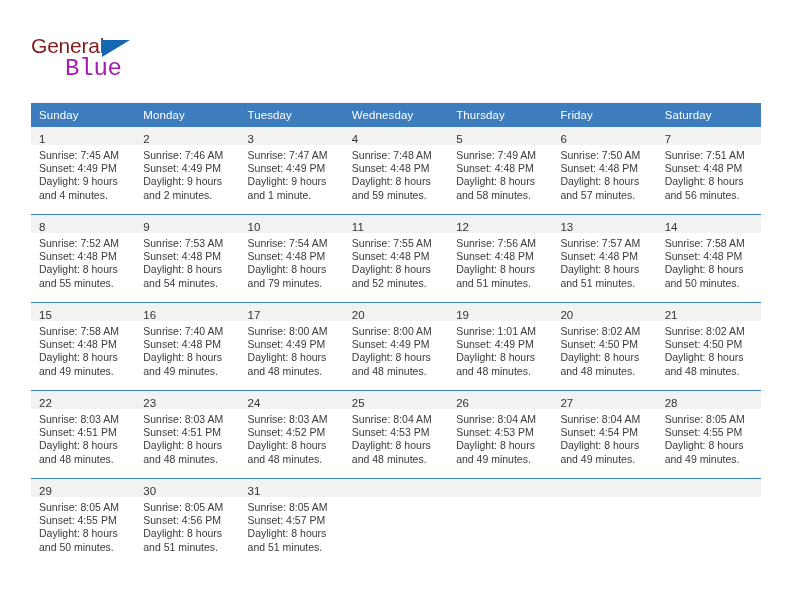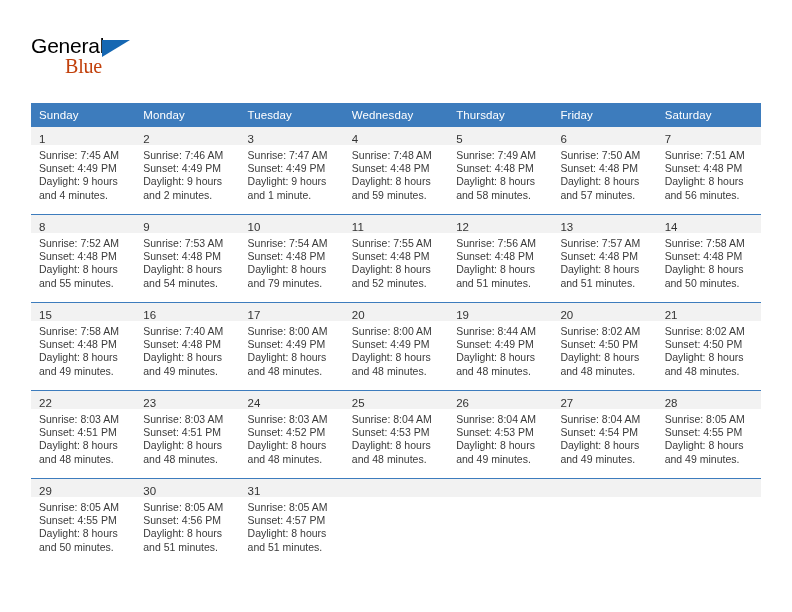--- a/index.html
+++ b/index.html
@@ -36,40 +36,40 @@
     top: 6px;
     width: 120px;
     height: 50px;
   }
   .brand-general {
     position: absolute;
     left: 0;
     top: 0;
     font-size: 21px;
     letter-spacing: -0.2px;
-    color: #000000;
+    color: #7f1d1d;
     font-family: "Liberation Sans", sans-serif;
   }
   .brand-triangle {
     position: absolute;
     left: 71px;
     top: 6px;
     width: 0;
     height: 0;
     border-left: 28px solid #1567b2;
     border-bottom: 17px solid transparent;
   }
   .brand-blue {
     position: absolute;
     left: 34px;
     top: 21px;
-    font-size: 20px;
-    color: #c2410c;
+    font-size: 24px;
+    color: #a21caf;
     letter-spacing: -0.2px;
-    font-family: Liberation Serif, serif;
+    font-family: Liberation Mono, monospace;
   }
 
   .title-block {
     position: absolute;
     right: 0;
     top: 0;
     text-align: right;
   }
   .cal-title {
     font-size: 27px;
@@ -344,21 +344,21 @@
             <div class="cell-body">
               <div class="cell-line">Sunrise: 8:00 AM</div>
               <div class="cell-line">Sunset: 4:49 PM</div>
               <div class="cell-line">Daylight: 8 hours</div>
               <div class="cell-line">and 48 minutes.</div>
             </div>
           </td>
           <td>
             <div class="daynum-band"><span class="daynum">19</span></div>
             <div class="cell-body">
-              <div class="cell-line">Sunrise: 8:44 AM</div>
+              <div class="cell-line">Sunrise: 1:01 AM</div>
               <div class="cell-line">Sunset: 4:49 PM</div>
               <div class="cell-line">Daylight: 8 hours</div>
               <div class="cell-line">and 48 minutes.</div>
             </div>
           </td>
           <td>
             <div class="daynum-band"><span class="daynum">20</span></div>
             <div class="cell-body">
               <div class="cell-line">Sunrise: 8:02 AM</div>
               <div class="cell-line">Sunset: 4:50 PM</div>

